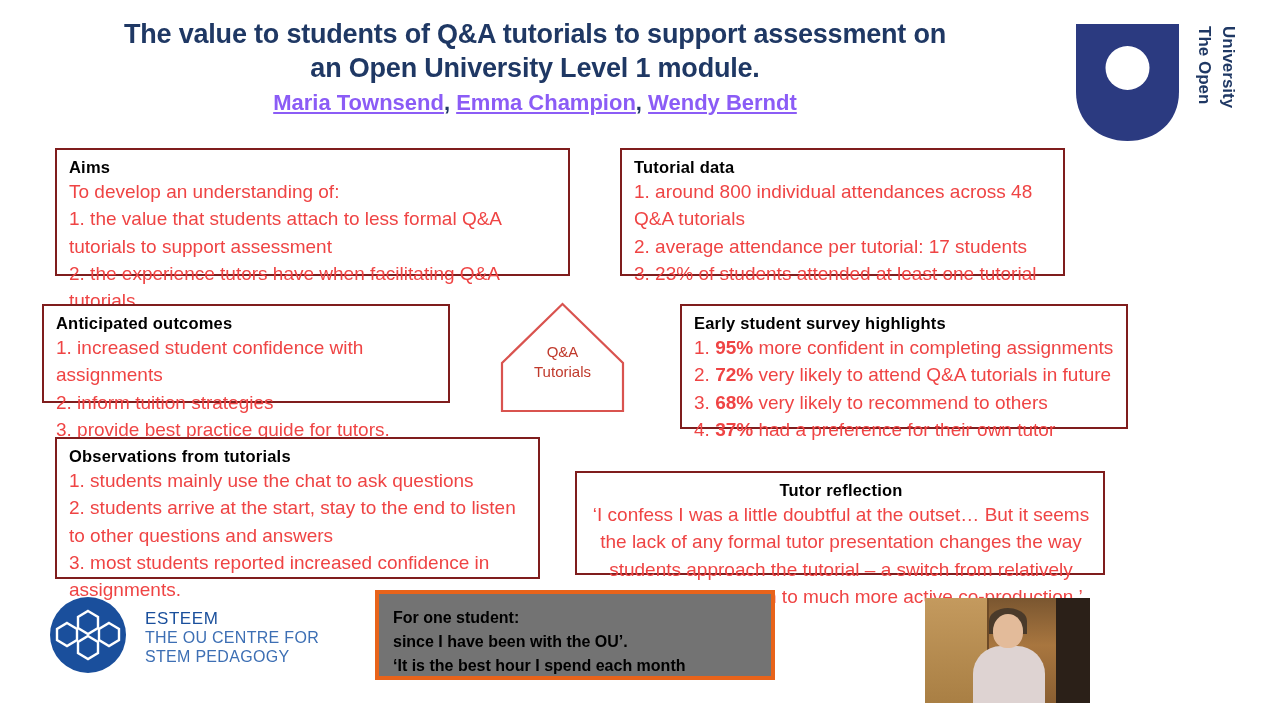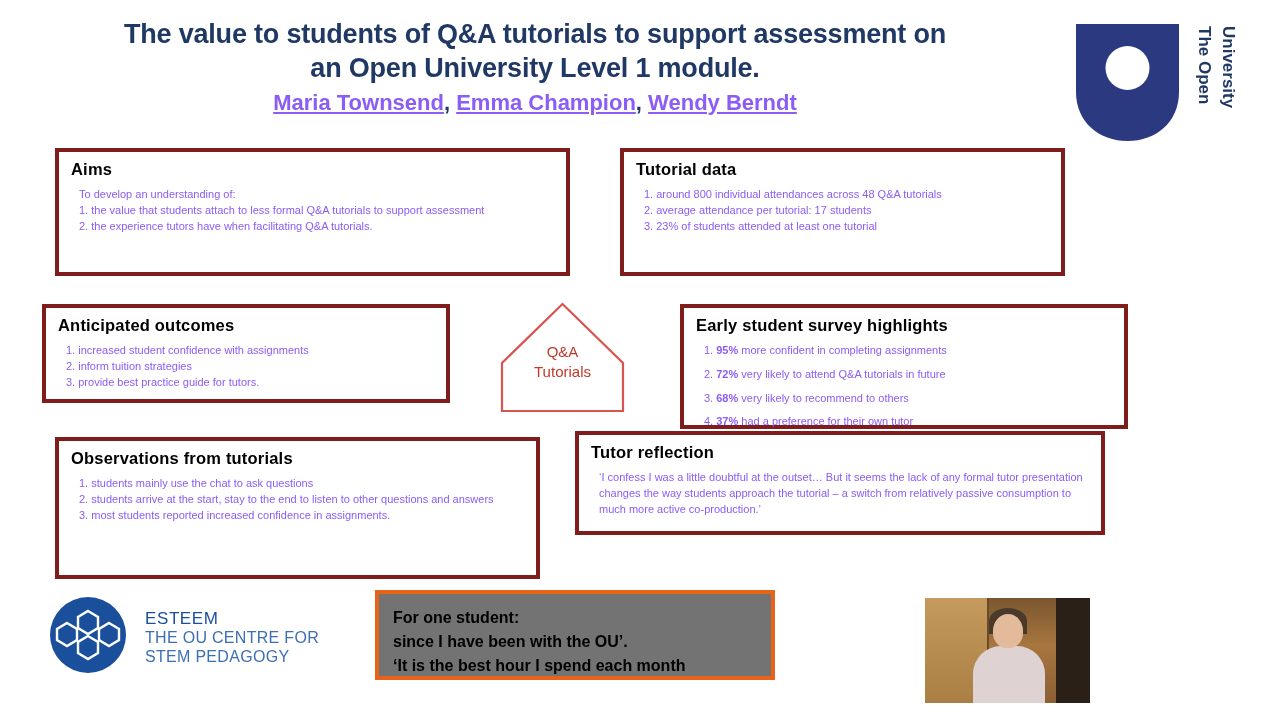--- a/index.html
+++ b/index.html
@@ -78,45 +78,45 @@
     color: #1f3864;
     transform: rotate(90deg);
     transform-origin: left top;
     white-space: nowrap;
   }
   .ou-wordmark .w1 { left: 26px; top: 4px; }
   .ou-wordmark .w2 { left: 50px; top: 4px; }
   
   .box {
     position: absolute;
-    border: 4px solid #7f1d1d;
+    border: 2px solid #7f1d1d;
     background: #ffffff;
     box-sizing: border-box;
     padding: 8px 10px 8px 12px;
   }
   .box h3 {
     margin: 0 0 1px 0;
     font-size: 16.5px;
     font-weight: bold;
     color: #000000;
     letter-spacing: 0.2px;
   }
   .box p {
-    margin: 8px;
-    font-size: 11px;
+    margin: 0;
+    font-size: 19px;
     line-height: 1.44;
-    color: #8b5cf6;
+    color: #ef4444;
   }
   .box p b { font-weight: bold; }
   .aims       { left: 55px;  top: 148px; width: 515px; height: 128px; }
   .tutorial   { left: 620px; top: 148px; width: 445px; height: 128px; }
   .outcomes   { left: 42px;  top: 304px; width: 408px; height: 99px; }
   .survey     { left: 680px; top: 304px; width: 448px; height: 125px; }
   .observ     { left: 55px;  top: 437px; width: 485px; height: 142px; }
-  .reflection { left: 575px; top: 431px; width: 530px; height: 104px; }
+  .reflection { left: 575px; top: 471px; width: 530px; height: 104px; text-align: center; }
   .quote {
     position: absolute;
     left: 375px;
     top: 590px;
     width: 400px;
     height: 90px;
     border: 4px solid #e8631a;
     background: #737373;
     box-sizing: border-box;
     padding: 12px 14px;

